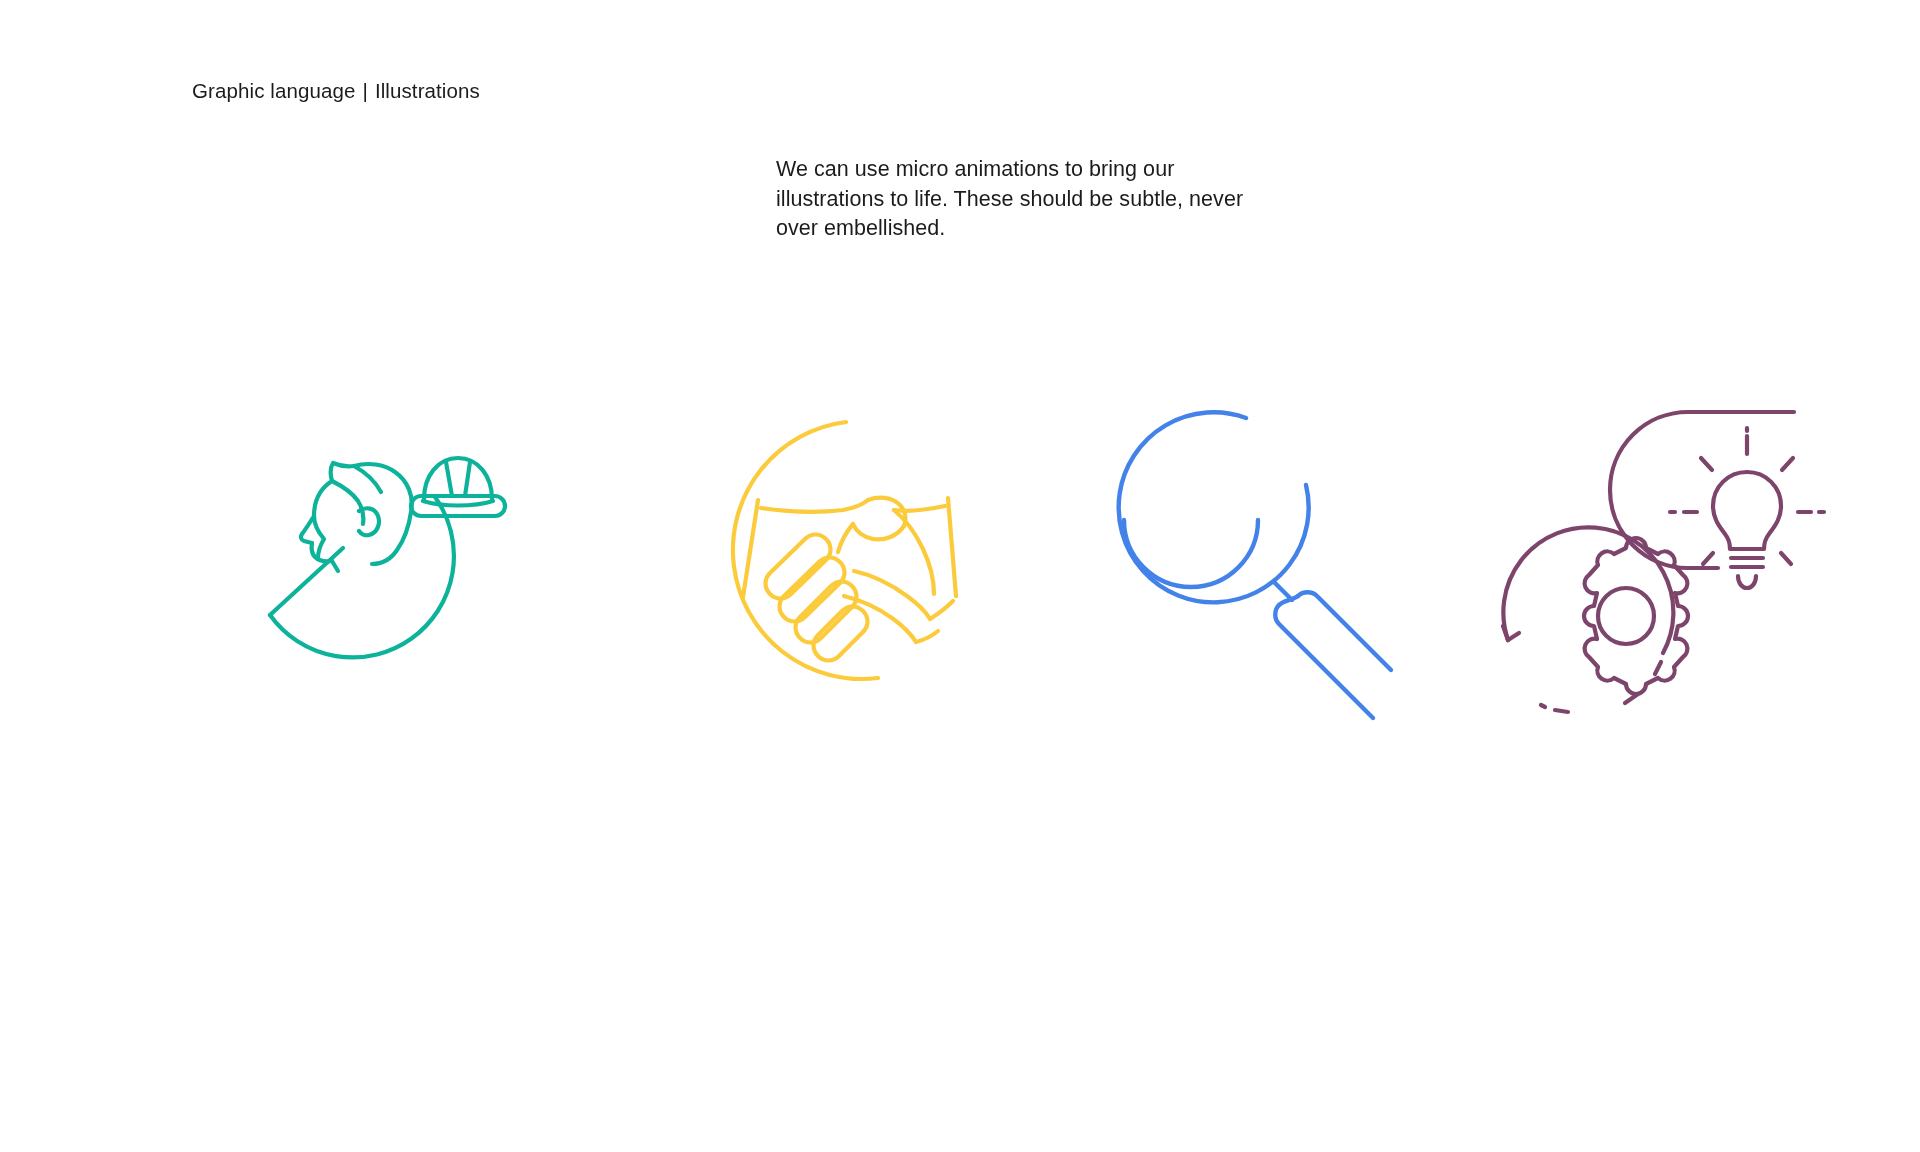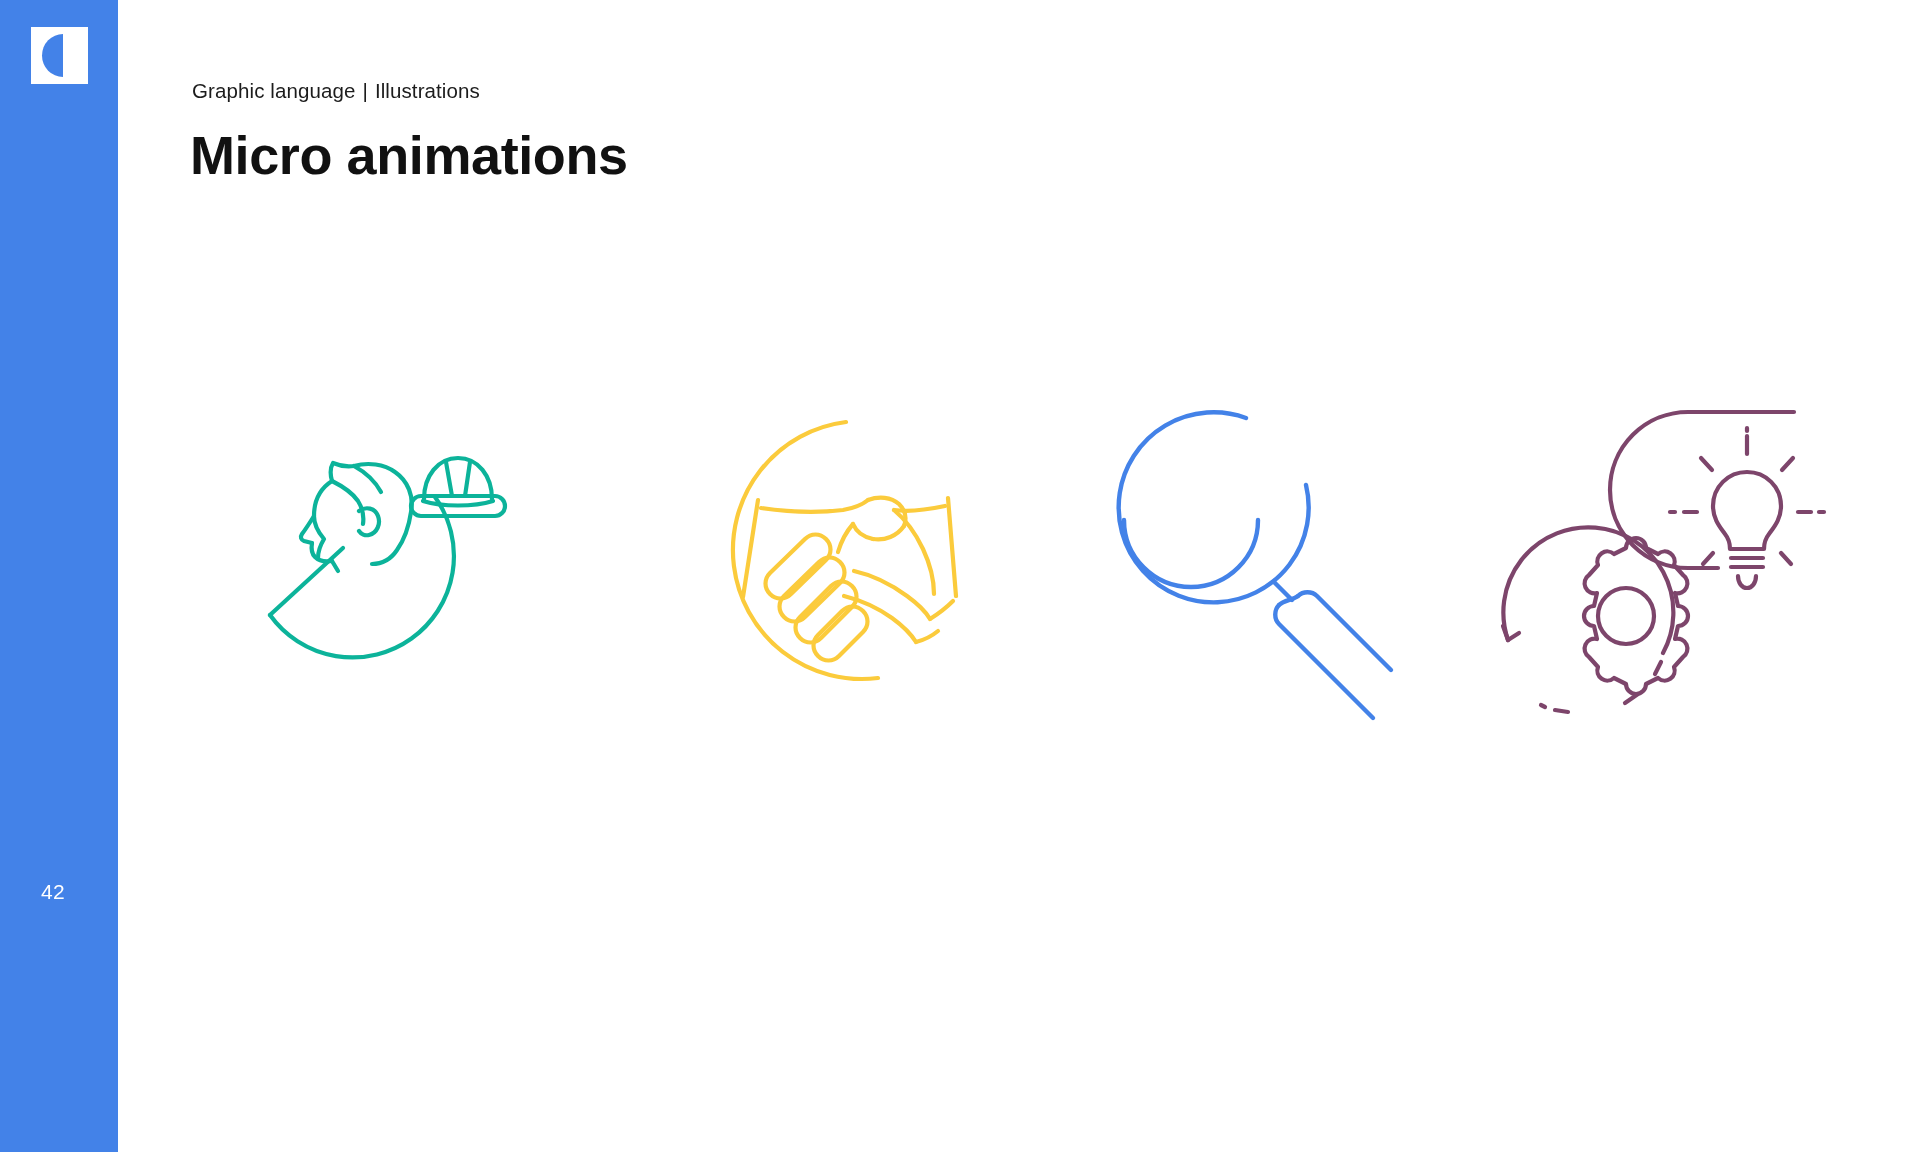--- a/index.html
+++ b/index.html
@@ -120,34 +120,25 @@
   .illo-0 { left: 100px; }
   .illo-1 { left: 540px; }
   .illo-2 { left: 960px; }
   .illo-3 { left: 1380px; }
 </style>
 </head>
 <body>
 
 <div class="slide">
 
-  <div class="sidebar">
-
-    <div class="logo-mark">
-      <div class="half-disc"></div>
-      <div class="stem"></div>
-    </div>
-
-    <div class="page-number">42</div>
-  </div>
 
   <div class="eyebrow"><span>Graphic language</span><span class="divider">|</span><span>Illustrations</span></div>
 
-  <h1 class="title">Micro animations</h1>
-
+
+  <p class="body-copy">We can use micro animations to bring our illustrations to life. These should be subtle, never over embellished.</p>
 
   <div class="illustrations">
 
     <div class="illo illo-0">
       <svg viewBox="0 0 330 330" fill="none" stroke="#0CB39A" stroke-width="4.2" stroke-linecap="round" stroke-linejoin="round">
 
         <path d="M 52 215 A 95 95 0 1 0 217 97"></path>
 
         <path d="M 52 215 L 125 148"></path>
 

